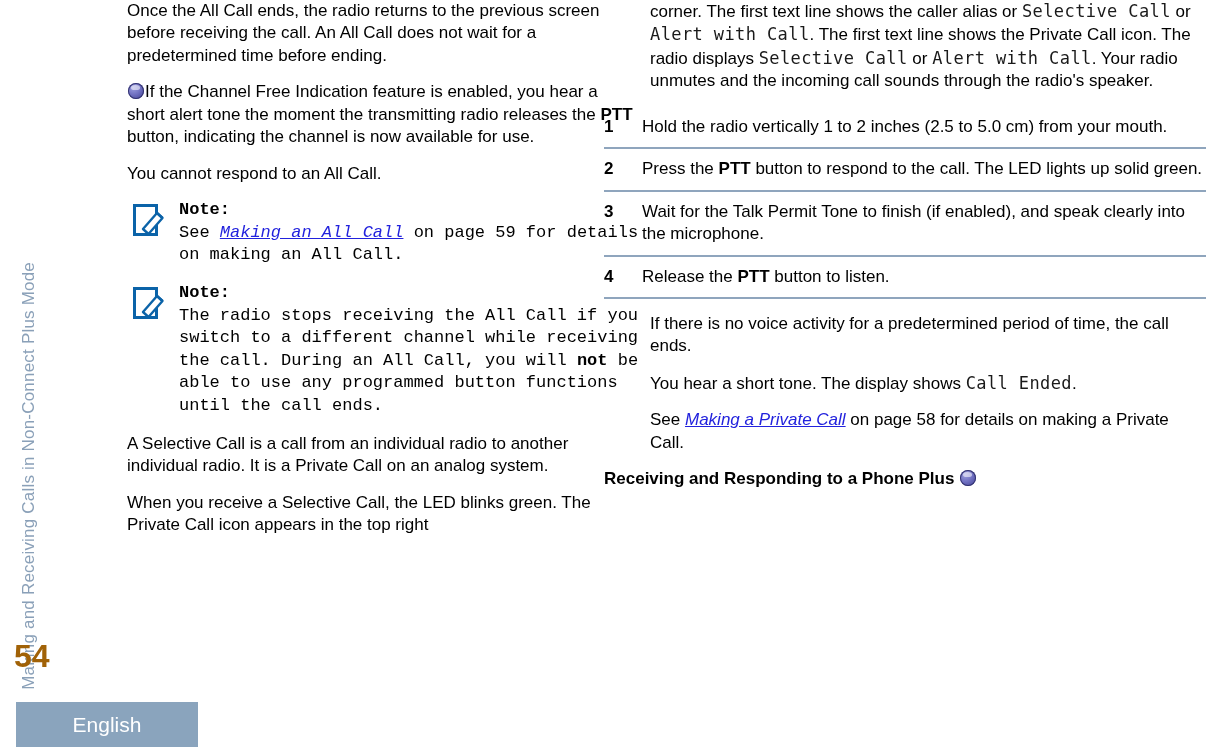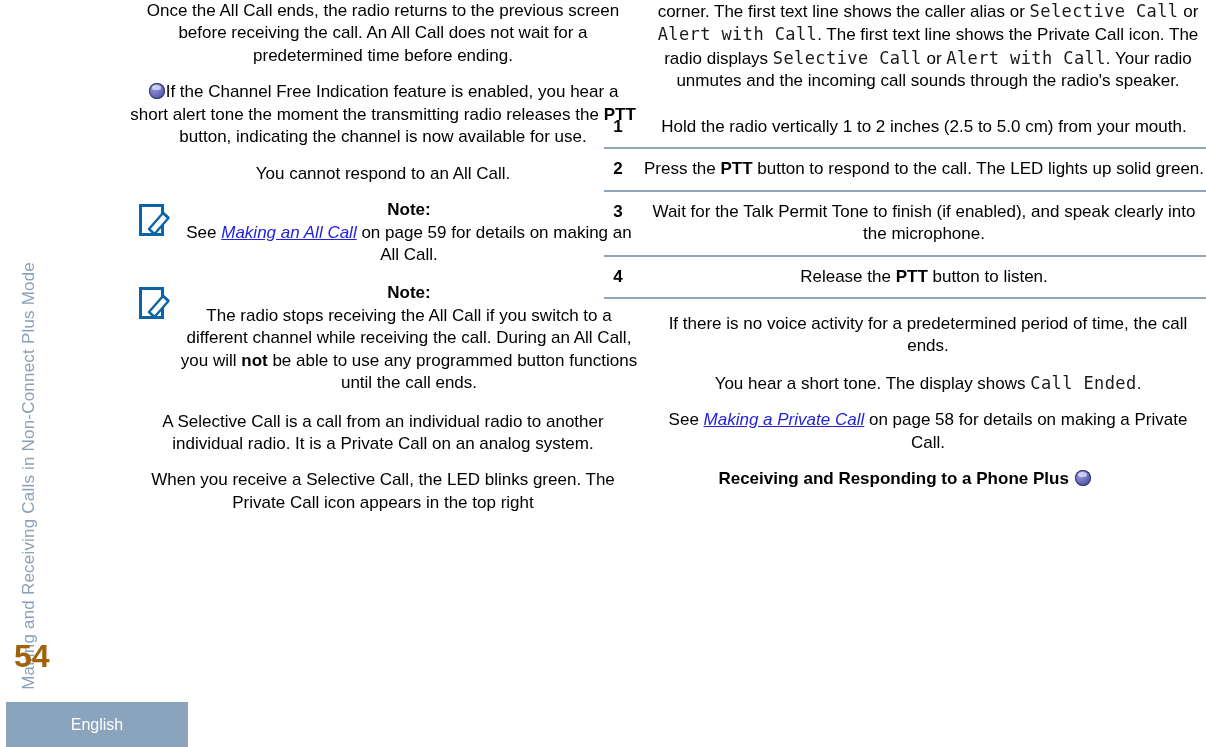--- a/index.html
+++ b/index.html
@@ -44,41 +44,41 @@
     top: 638px;
     font-size: 32px;
     font-weight: bold;
     color: #a16207;
     letter-spacing: 0px;
   }
 
   
   .lang-tab {
     position: absolute;
-    left: 6px;
+    left: 16px;
     top: 702px;
     width: 182px;
     height: 45px;
     background: #8aa4bd;
     color: #ffffff;
     display: flex;
     align-items: center;
     justify-content: center;
-    font-size: 16px;
+    font-size: 21px;
   }
 
   
   .col {
     position: absolute;
     top: 0;
   }
   .col-left  { left: 127px; width: 512px; }
   .col-right { left: 650px; width: 556px; }
 
-  .col-inner { padding-top: 0px; text-align: center; }
+  .col-inner { padding-top: 0px; }
 
   p.body {
     margin: 0 0 14px 0;
     font-size: 17px;
     line-height: 1.32;
   }
 
   .bold { font-weight: bold; }
   .xref {
     color: #2222dd;
@@ -118,20 +118,21 @@
   .badge-pink {
     background: radial-gradient(circle at 34% 28%, #ff9bd6 0%, #f0339c 48%, #b00868 100%);
     box-shadow: inset 0 0 0 1px #9d0059;
   }
 
   
   .note {
     display: flex;
     margin: 0 0 16px 0;
     padding-left: 6px;
+    font-family: Liberation Mono, monospace;
   }
   .note-icon {
     flex: 0 0 auto;
     width: 46px;
     padding-top: 3px;
   }
   .note-body {
     flex: 1 1 auto;
     font-size: 17px;
     line-height: 1.32;

